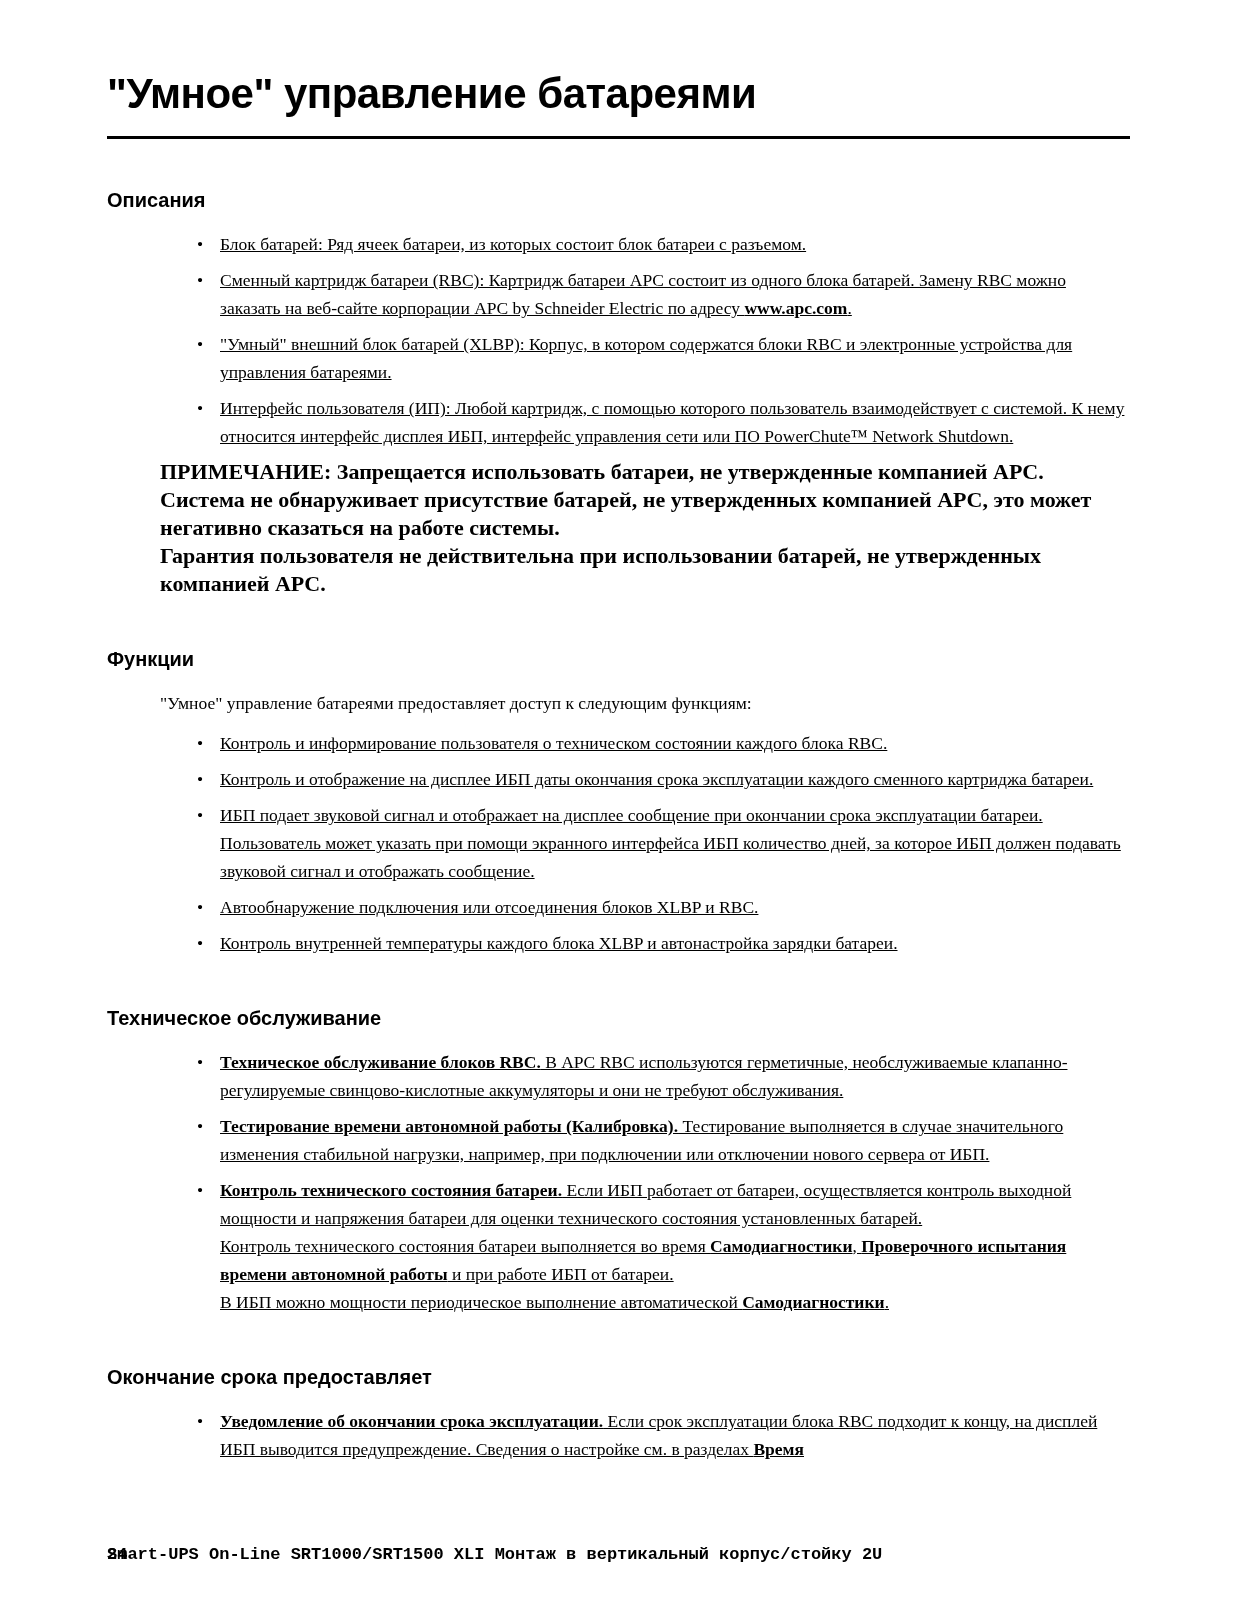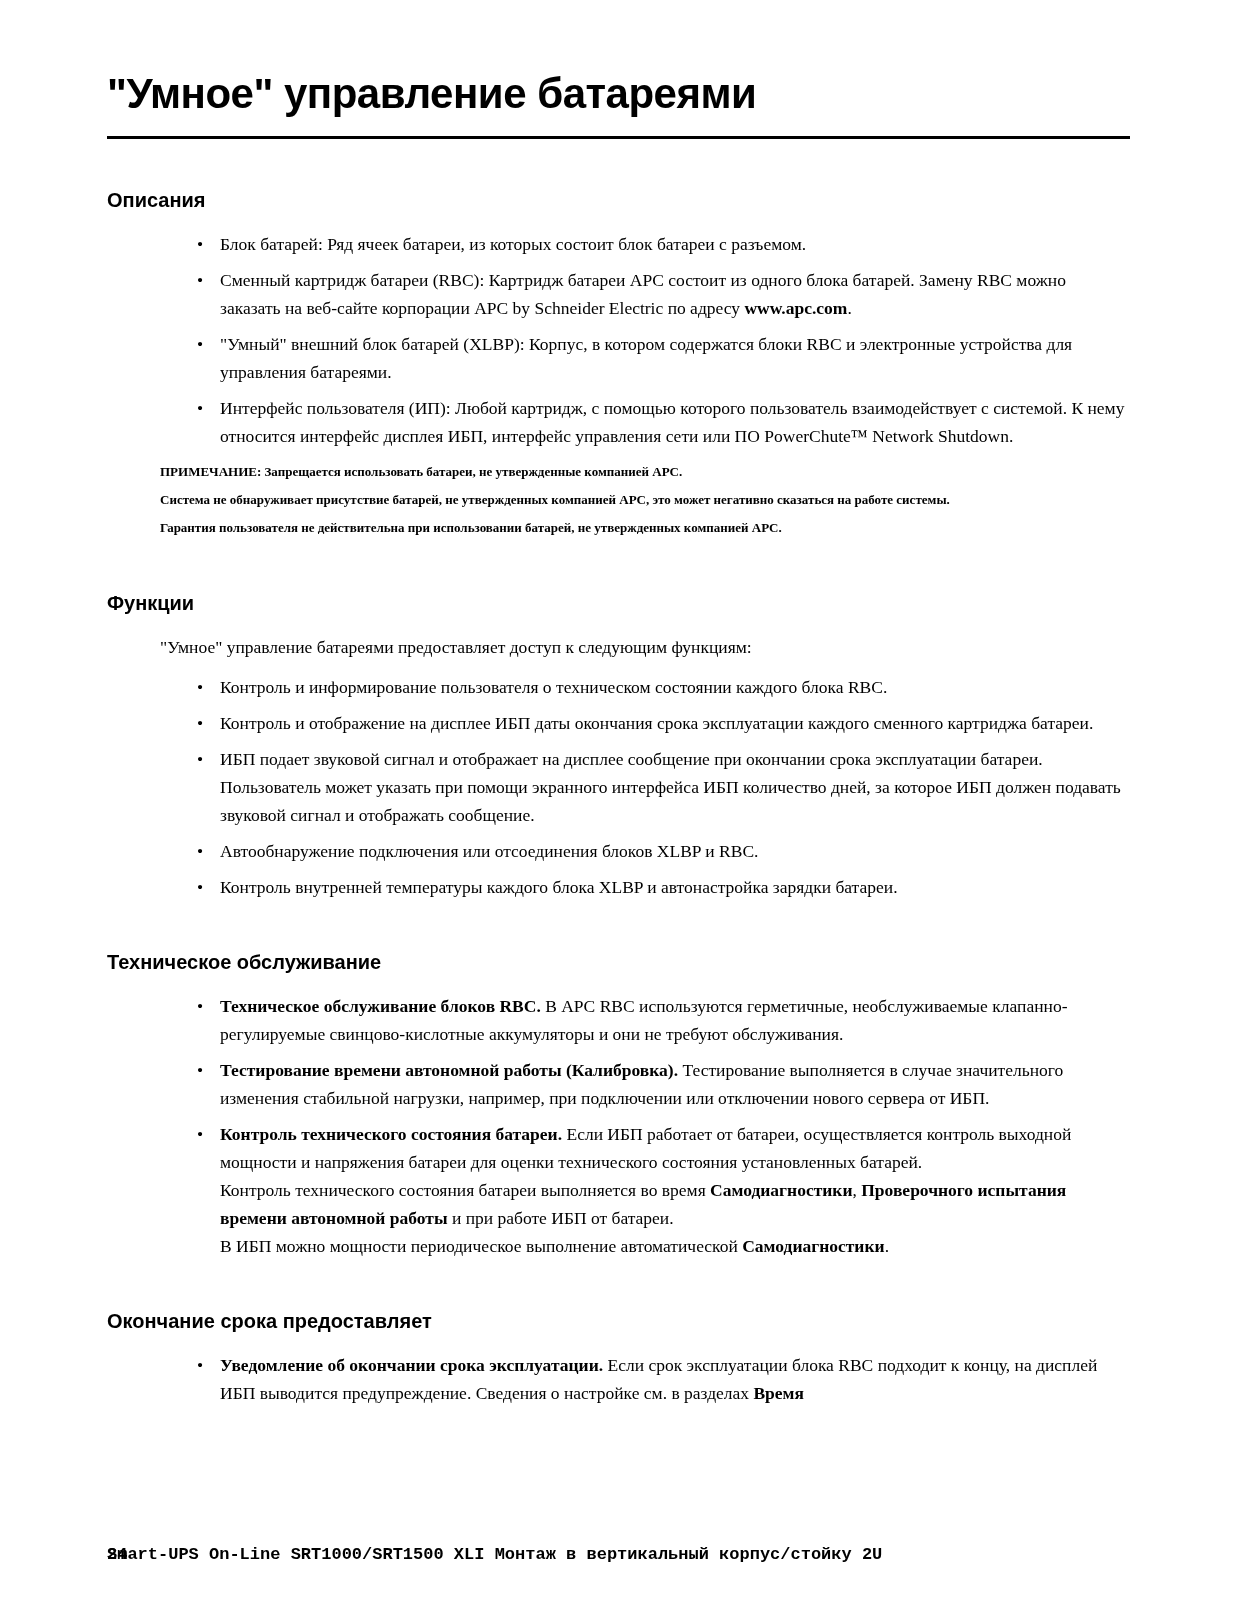--- a/index.html
+++ b/index.html
@@ -41,38 +41,38 @@
     margin: 50px 0 18px 0;
   }
   .intro-para {
     margin: 0 0 12px 53px;
     font-size: 17.5px;
     line-height: 28px;
   }
   .note {
     margin: 2px 0 0 53px;
     font-weight: bold;
-    font-size: 13px;
+    font-size: 22px;
     line-height: 28px;
   }
   .note-line { margin: 0; }
   .bullets { margin: 0; }
   .bullet-item {
     position: relative;
     margin: 0 0 8px 0;
     padding-left: 113px;
     font-size: 17.5px;
     line-height: 28px;
   }
   .bullet-marker {
     position: absolute;
     left: 90px;
     top: 0;
   }
-  .bullet-para { margin: 0; }
+  .bullet-para { margin: 0; text-decoration: underline; }
   .b { font-weight: bold; }
   .footer {
     position: absolute;
     left: 107px;
     right: 107px;
     bottom: 36px;
     font-family: Liberation Mono, monospace;
     font-weight: bold;
     font-size: 17px;
   }

